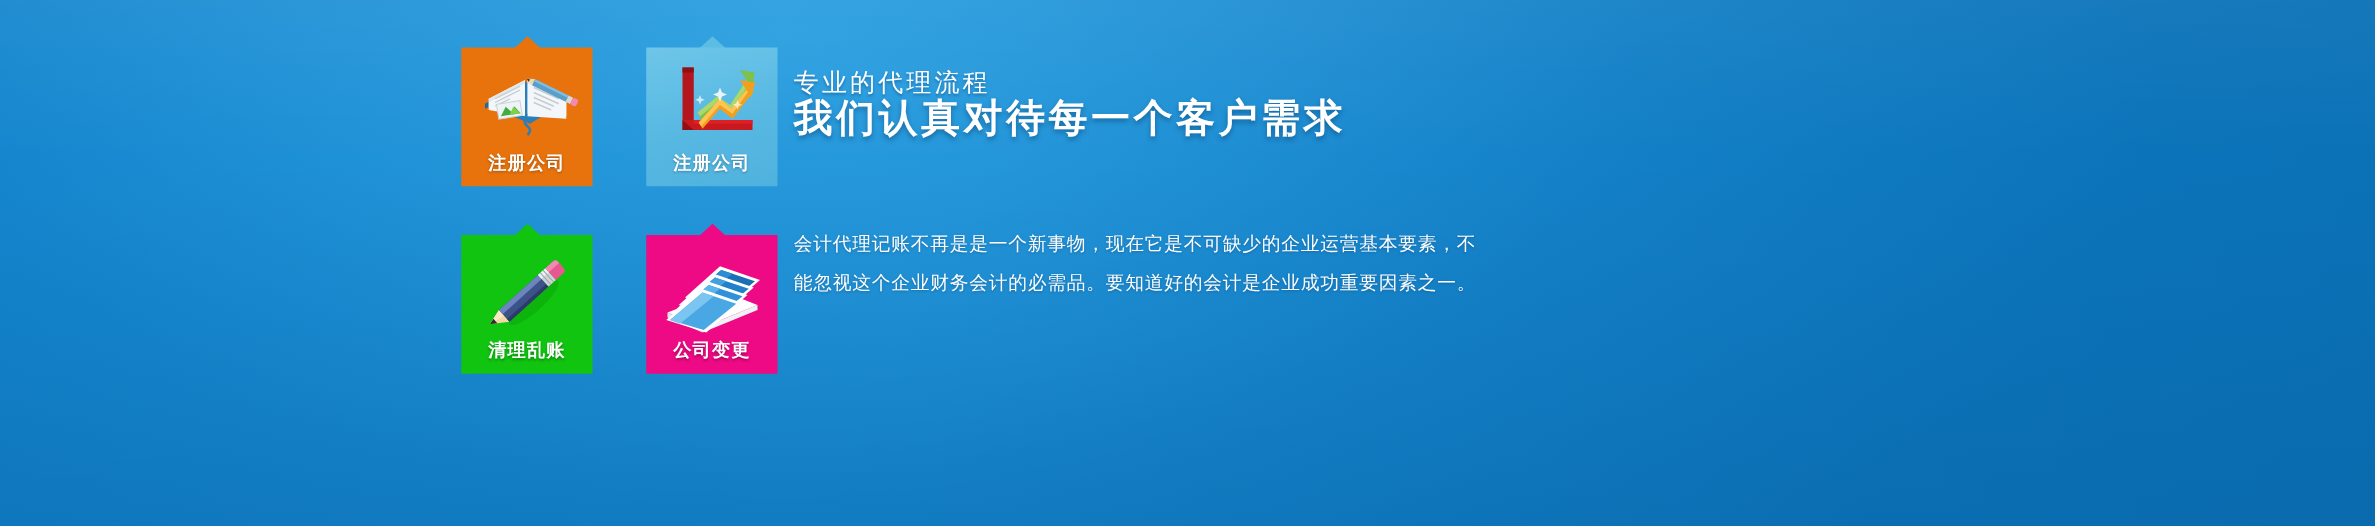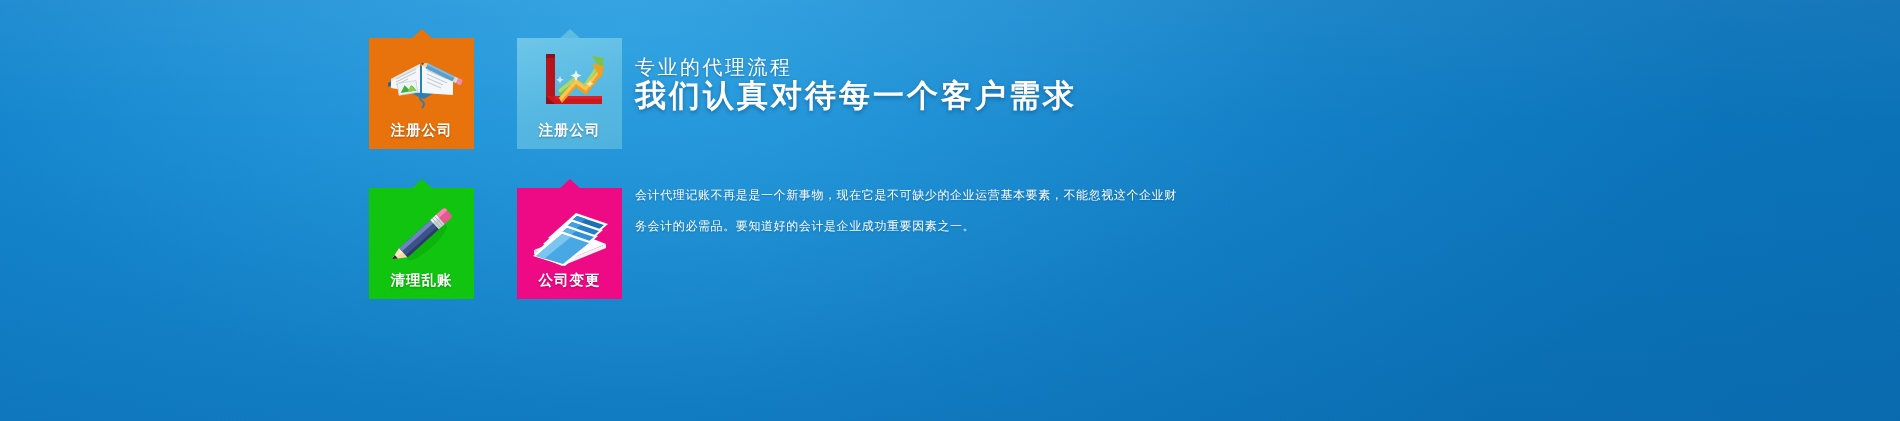--- a/index.html
+++ b/index.html
@@ -98,21 +98,21 @@
     letter-spacing:3px;
     line-height:1.25;
     text-shadow:0 2px 4px rgba(0,40,80,0.40);
     white-space:nowrap;
     font-family:Liberation Mono, monospace;
   }
   #bodytext {
     margin-top:62px;
     width:548px;
     color:#ffffff;
-    font-size:12px;
+    font-size:15px;
     font-weight:normal;
     line-height:31px;
     letter-spacing:0.6px;
     text-shadow:0 1px 2px rgba(0,40,80,0.30);
   }
 </style>
 </head>
 <body>
 
 <div id="banner">

